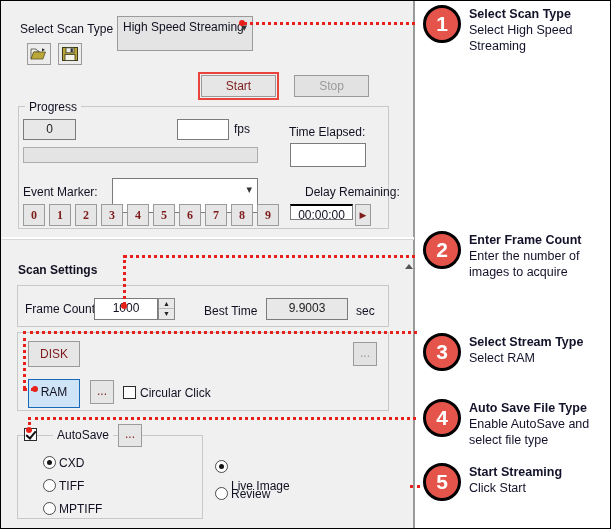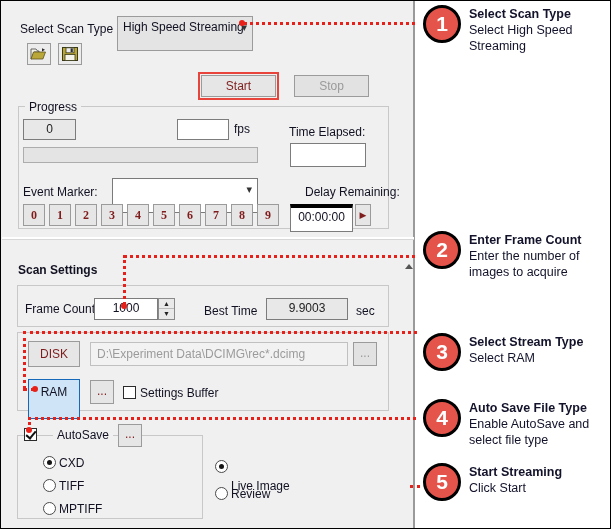--- a/index.html
+++ b/index.html
@@ -291,21 +291,21 @@
 
   <div class="progbar" style="left:22px;top:146px;width:235px;height:16px;"></div>
 
   <div class="lbl" style="position:absolute;left:22px;top:184px;">Event Marker:</div>
   <div class="combo white" style="left:111px;top:177px;width:146px;">
     <span></span>
     <span class="chev">▾</span>
   </div>
 
   <div class="lbl" style="position:absolute;left:304px;top:184px;">Delay Remaining:</div>
-  <div class="txtbox" style="left:289px;top:203px;width:63px;height:28px;border-top:4px solid #000000;">00:00:00</div>
+  <div class="txtbox" style="left:289px;top:203px;width:63px;height:16px;border-top:2px solid #000000;">00:00:00</div>
   <div class="btn" style="left:354px;top:203px;width:16px;height:22px;line-height:20px;font-size:9px;">▶</div>
 
   <div id="marker-buttons">
       <div class="btn" style="left: 22px; top: 203px; width: 22px; height: 22px; line-height: 20px; font-weight: bold; font-family: &quot;Liberation Serif&quot;, serif;">0</div>
       <div class="btn" style="left: 48px; top: 203px; width: 22px; height: 22px; line-height: 20px; font-weight: bold; font-family: &quot;Liberation Serif&quot;, serif;">1</div>
       <div class="btn" style="left: 74px; top: 203px; width: 22px; height: 22px; line-height: 20px; font-weight: bold; font-family: &quot;Liberation Serif&quot;, serif;">2</div>
       <div class="btn" style="left: 100px; top: 203px; width: 22px; height: 22px; line-height: 20px; font-weight: bold; font-family: &quot;Liberation Serif&quot;, serif;">3</div>
       <div class="btn" style="left: 126px; top: 203px; width: 22px; height: 22px; line-height: 20px; font-weight: bold; font-family: &quot;Liberation Serif&quot;, serif;">4</div>
       <div class="btn" style="left: 152px; top: 203px; width: 22px; height: 22px; line-height: 20px; font-weight: bold; font-family: &quot;Liberation Serif&quot;, serif;">5</div>
       <div class="btn" style="left: 178px; top: 203px; width: 22px; height: 22px; line-height: 20px; font-weight: bold; font-family: &quot;Liberation Serif&quot;, serif;">6</div>
@@ -328,27 +328,26 @@
     <div>▼</div>
   </div>
 
   <div class="lbl" style="position:absolute;left:203px;top:303px;text-align:right;">Best Time</div>
   <div class="txtbox gray" style="left:265px;top:297px;width:82px;height:22px;">9.9003</div>
   <div class="lbl" style="position:absolute;left:355px;top:303px;">sec</div>
 
   <div class="groupbox" style="left:16px;top:331px;width:372px;height:79px;"></div>
 
   <div class="btn" style="left:27px;top:340px;width:52px;height:26px;line-height:24px;">DISK</div>
-  <div class="txtbox ph" style="left:89px;top:341px;width:258px;height:24px;line-height:22px;">D:\Experiment Data\DCIMG\rec*.dcimg</div>
   <div class="btn disabled" style="left:352px;top:341px;width:24px;height:24px;line-height:20px;">...</div>
 
-  <div class="btn sel-blue" style="left:27px;top:378px;width:52px;height:40px;line-height:24px;">RAM</div>
+  <div class="btn sel-blue" style="left:27px;top:378px;width:52px;height:29px;line-height:24px;">RAM</div>
   <div class="btn" style="left:89px;top:379px;width:24px;height:24px;line-height:20px;">...</div>
   <div class="cbx" style="left:122px;top:385px;"></div>
-  <div class="lbl" style="position:absolute;left:139px;top:385px;">Settings Buffer</div>
+  <div class="lbl" style="position:absolute;left:139px;top:385px;">Circular Click</div>
 
   <div class="groupbox" style="left:16px;top:434px;width:186px;height:84px;"></div>
   <div class="cbx checked" style="left:23px;top:427px;background:#fff;"></div>
   <div class="group-title" style="left:52px;top:427px;">AutoSave</div>
   <div class="btn" style="left:117px;top:423px;width:24px;height:23px;line-height:19px;">...</div>
 
   <div id="filetype-radios">
       <div class="radio on" style="left: 42px; top: 455px;"></div>
       <div class="lbl" style="position: absolute; left: 58px; top: 455px;">CXD</div>
       <div class="radio" style="left: 42px; top: 478px;"></div>

